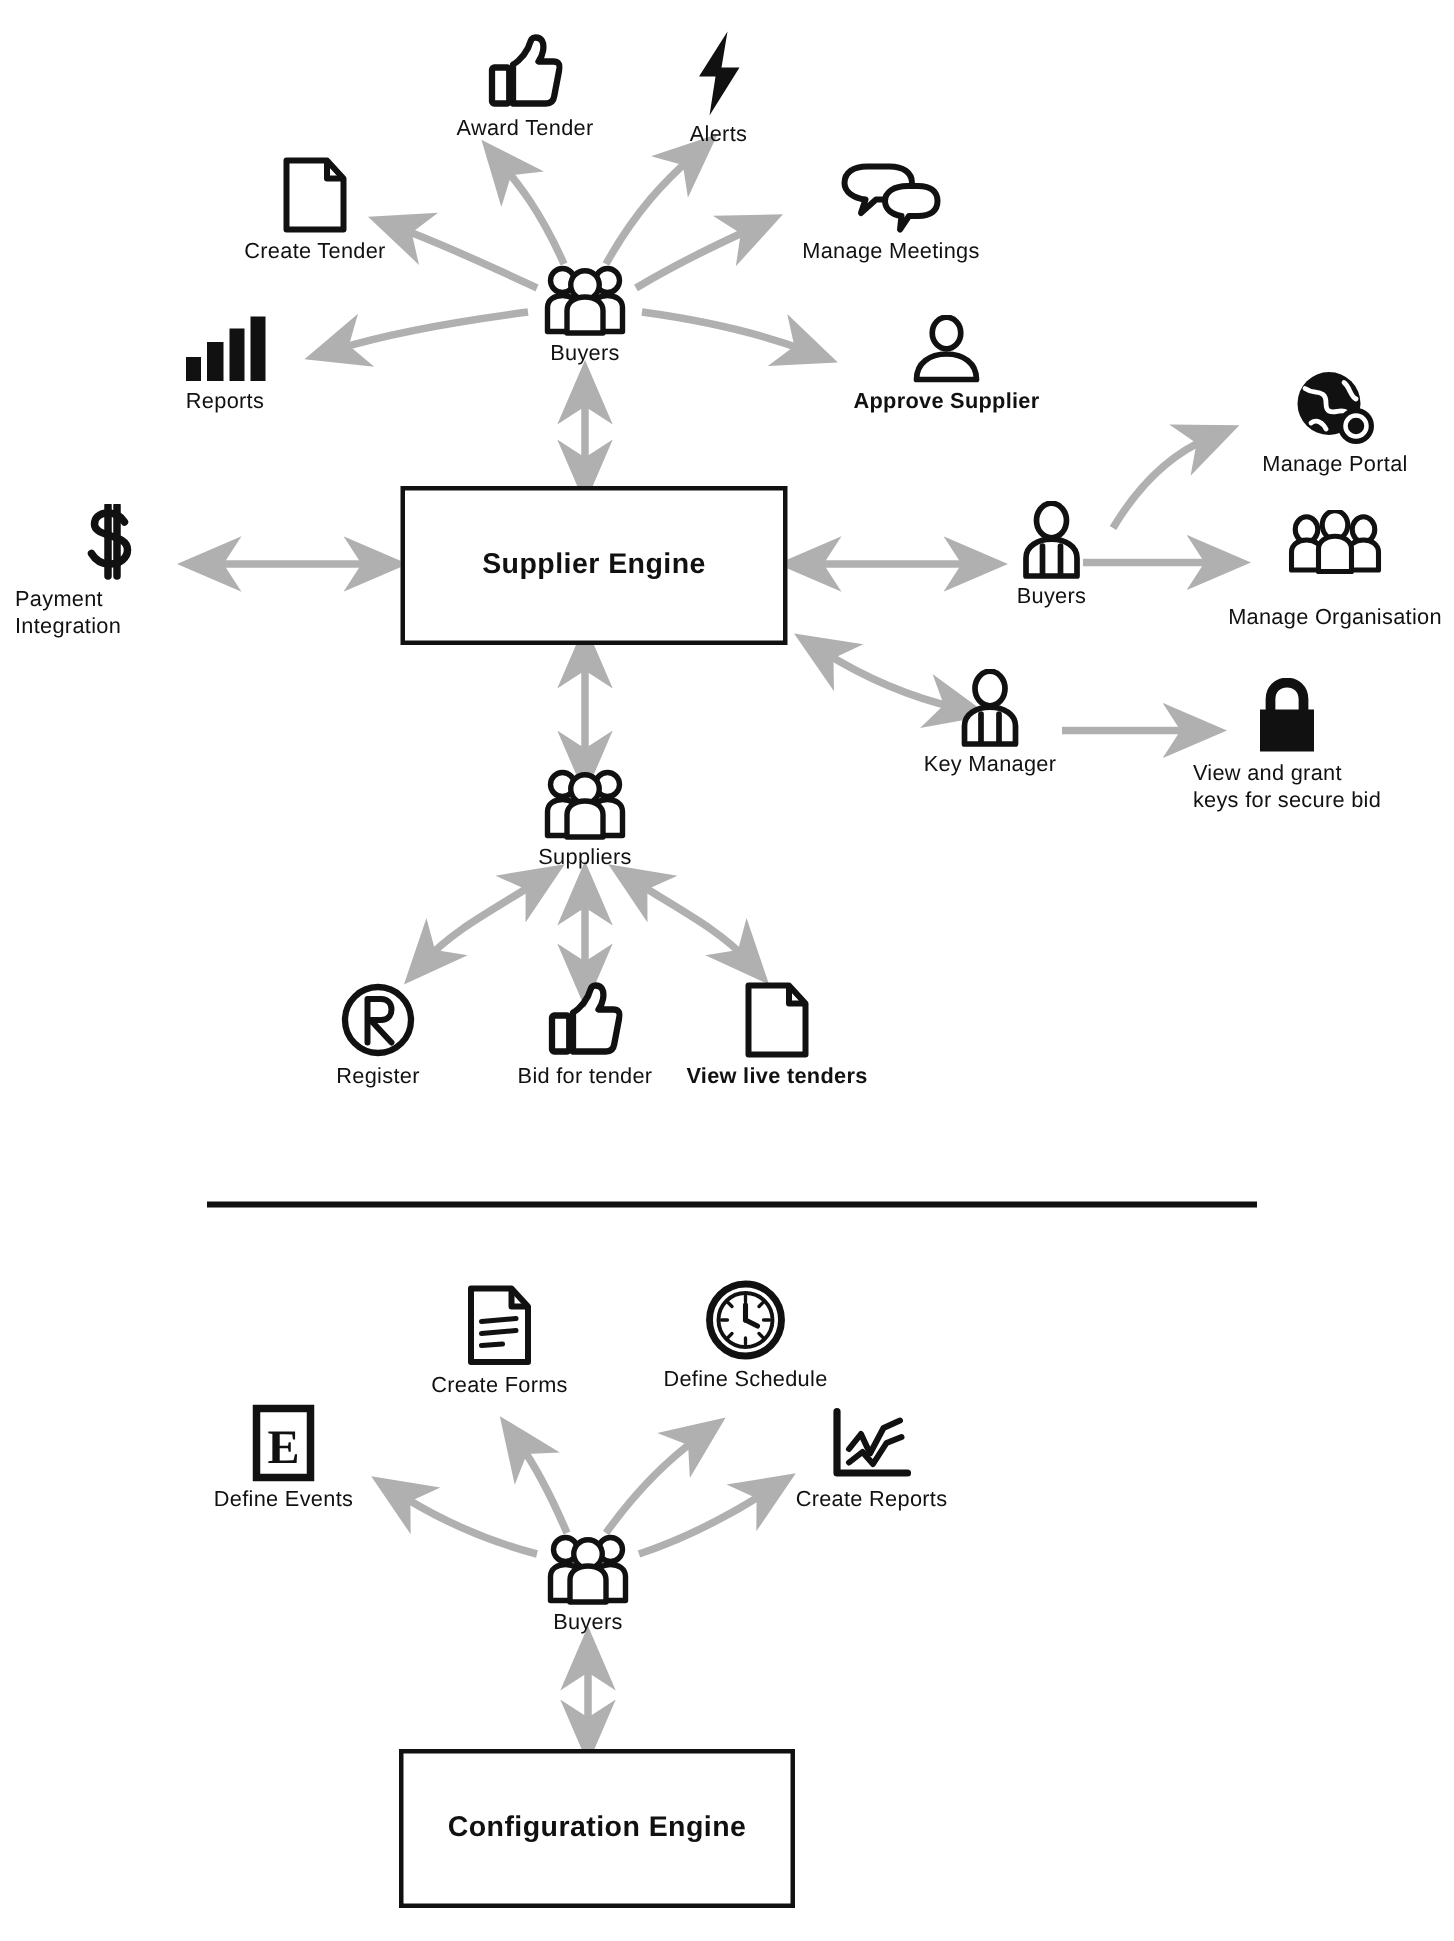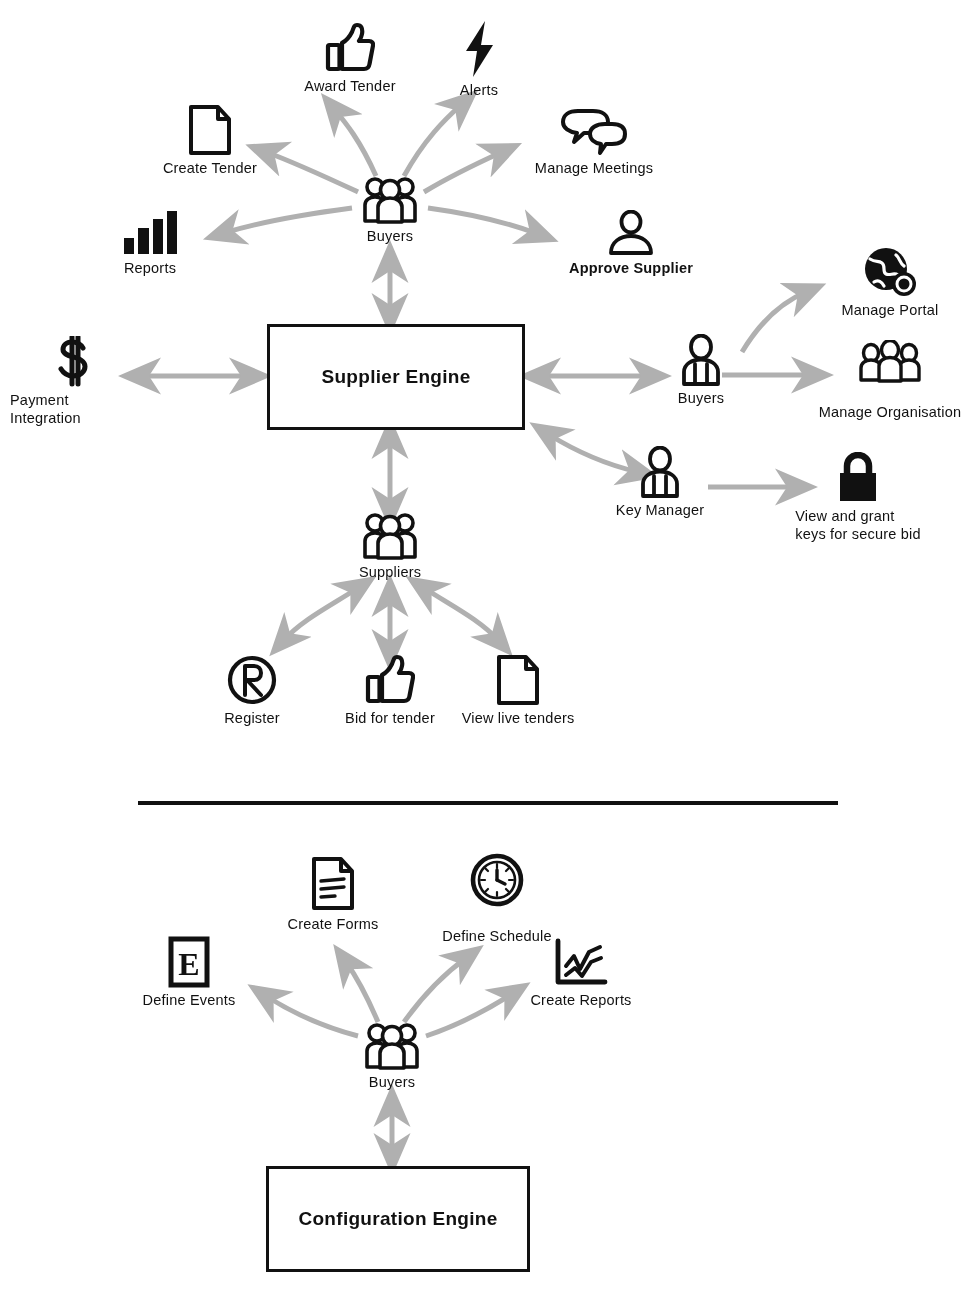--- a/index.html
+++ b/index.html
@@ -330,21 +330,21 @@
       <svg width="50" height="52" viewBox="0 0 50 52">
         <g fill="none" stroke="#111" stroke-width="4.2" stroke-linejoin="round" stroke-linecap="round">
           <path d="M17,21 C17,21 23,18 27,10 C29,5 29,3 32,3 C36,3 38,6 37,12 C36.4,15.6 34,19 34,19 L44,19 C47,19 48.5,21 48,23.6 L44.5,42 C44,45.4 42,47 39,47 L17,47 Z"></path>
           <rect x="3" y="23" width="11.5" height="24" rx="1.5"></rect>
         </g>
       </svg>
     </span>
     <span class="label">Bid for tender</span>
   </div>
 
-  <div class="node" style="left:452px; top:654px; width:132px;">
+  <div class="node" style="left:452px; top:654px; width:132px;font-weight:bold;">
     <span class="icon">
       <svg width="46" height="52" viewBox="0 0 46 52">
         <path d="M4,3 L31,3 L42,15 L42,49 L4,49 Z" fill="#fff" stroke="#111" stroke-width="4" stroke-linejoin="round"></path>
         <path d="M31,3 L31,15 L42,15" fill="none" stroke="#111" stroke-width="4" stroke-linejoin="round"></path>
       </svg>
     </span>
     <span class="label">View live tenders</span>
   </div>
 
   <div class="divider" style="left:138px; top:801px; width:700px; height:4px;"></div>
@@ -357,21 +357,21 @@
         <g stroke="#111" stroke-width="3.4" stroke-linecap="round">
           <line x1="11" y1="25" x2="34" y2="23"></line>
           <line x1="11" y1="33" x2="34" y2="31"></line>
           <line x1="11" y1="41" x2="25" y2="40"></line>
         </g>
       </svg>
     </span>
     <span class="label">Create Forms</span>
   </div>
 
-  <div class="node" style="left:438px; top:852px; width:118px;gap:16px;">
+  <div class="node" style="left:438px; top:852px; width:118px;">
     <span class="icon">
       <svg width="56" height="56" viewBox="0 0 56 56">
         <circle cx="28" cy="28" r="24" fill="#fff" stroke="#111" stroke-width="4.6"></circle>
         <circle cx="28" cy="28" r="18" fill="#fff" stroke="#111" stroke-width="2.6"></circle>
         <g stroke="#111" stroke-width="2.2" stroke-linecap="round">
           <line x1="28" y1="12" x2="28" y2="16"></line>
           <line x1="44" y1="28" x2="40" y2="28"></line>
           <line x1="28" y1="44" x2="28" y2="40"></line>
           <line x1="12" y1="28" x2="16" y2="28"></line>
           <line x1="39.5" y1="16.5" x2="37" y2="19"></line>

